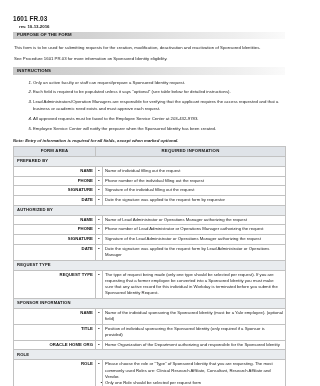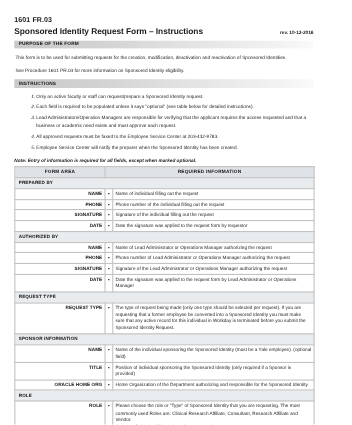--- a/index.html
+++ b/index.html
@@ -78,21 +78,20 @@
   td.desc .more-bullet .bm{width:7px;flex:0 0 7px;text-align:center;font-weight:bold;margin-left:-7px;}
 </style>
 </head>
 <body>
 
 <div class="page">
   <div class="inner">
 
     <div class="doc-num">1601 FR.03</div>
     <div class="title-row">
-      <div class="doc-title">Sponsored Identity Request Form – Instructions</div>
       <div class="doc-rev">rev. 10-13-2016</div>
     </div>
 
     <div class="band">PURPOSE OF THE FORM</div>
     <div class="para">This form is to be used for submitting requests for the creation, modification, deactivation and reactivation of Sponsored Identities.</div>
     <div class="para">See Procedure 1601 PR.03 for more information on Sponsored Identity eligibility.</div>
 
     <div class="band-gap"></div>
 
     <div class="band">INSTRUCTIONS</div>

